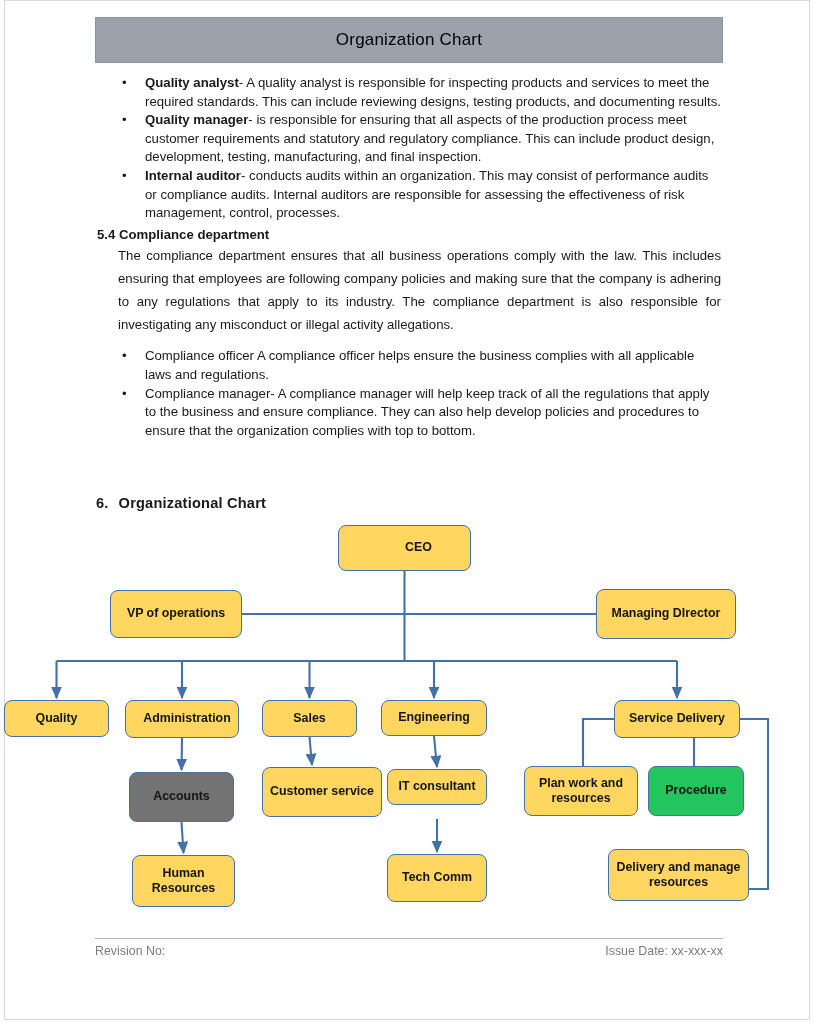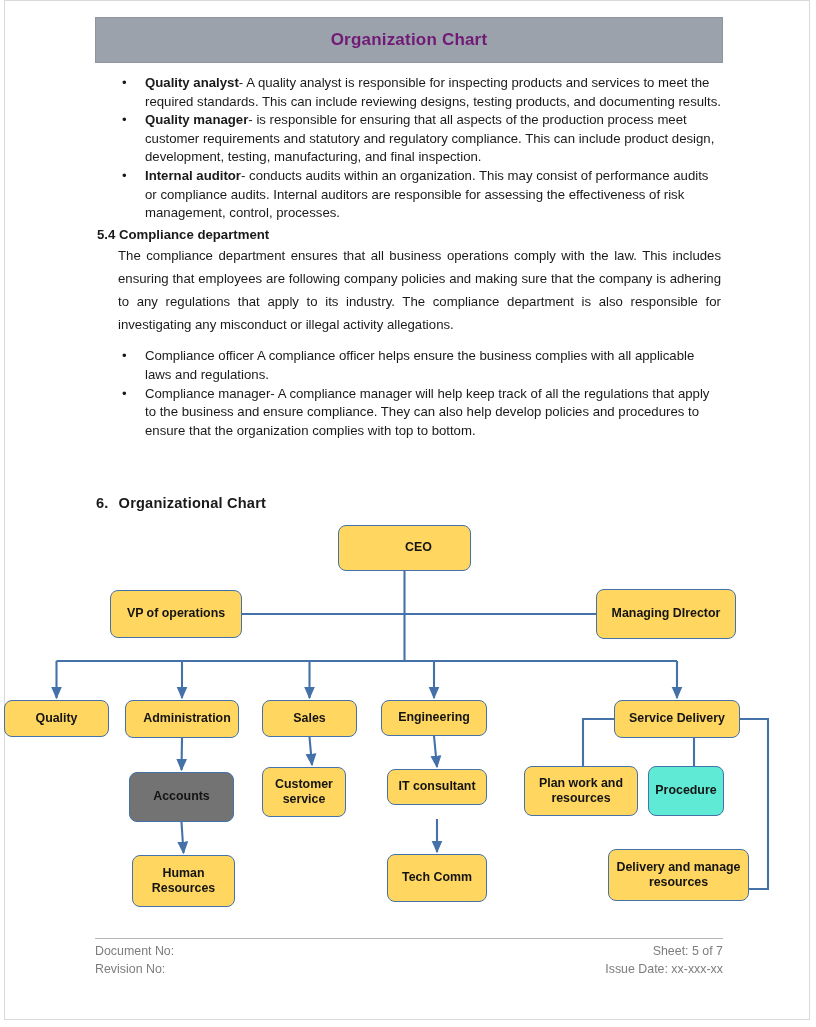--- a/index.html
+++ b/index.html
@@ -38,23 +38,23 @@
     width: 628px;
     height: 46px;
     background: #9ba2ac;
     border: 1px solid #8e959f;
     box-sizing: border-box;
     display: flex;
     align-items: center;
     justify-content: center;
   }
   .doc-header-title {
-    color: #701a75;
+    color: #000000;
     font-size: 17px;
-    font-weight: bold;
+    font-weight: normal;
     letter-spacing: .2px;
   }
 
   
   .content {
     position: absolute;
     left: 0;
     top: 74px;
     width: 816px;
   }
@@ -255,49 +255,45 @@
         </div>
         <div class="node" style="left: 381px; top: 700px; width: 106px; height: 36px; background: rgb(255, 214, 96); border-color: rgb(68, 114, 168);">
           <span>Engineering</span>
         </div>
         <div class="node" style="left: 614px; top: 700px; width: 126px; height: 38px; background: rgb(255, 214, 96); border-color: rgb(68, 114, 168);">
           <span>Service Delivery</span>
         </div>
         <div class="node" style="left: 129px; top: 772px; width: 105px; height: 50px; background: #737373; border-color: rgb(68, 114, 168);">
           <span>Accounts</span>
         </div>
-        <div class="node" style="left: 262px; top: 767px; width: 84px; height: 50px; background: rgb(255, 214, 96); border-color: rgb(68, 114, 168);">
+        <div class="node" style="left: 262px; top: 767px; width: 120px; height: 50px; background: rgb(255, 214, 96); border-color: rgb(68, 114, 168);">
           <span>Customer service</span>
         </div>
         <div class="node" style="left: 387px; top: 769px; width: 100px; height: 36px; background: rgb(255, 214, 96); border-color: rgb(68, 114, 168);">
           <span>IT consultant</span>
         </div>
         <div class="node" style="left: 524px; top: 766px; width: 114px; height: 50px; background: rgb(255, 214, 96); border-color: rgb(68, 114, 168);">
           <span>Plan work and resources</span>
         </div>
-        <div class="node" style="left: 648px; top: 766px; width: 76px; height: 50px; background: #5eead4; border-color: rgb(68, 114, 168);">
+        <div class="node" style="left: 648px; top: 766px; width: 96px; height: 50px; background: #22c55e; border-color: rgb(68, 114, 168);">
           <span>Procedure</span>
         </div>
         <div class="node" style="left: 132px; top: 855px; width: 103px; height: 52px; background: rgb(255, 214, 96); border-color: rgb(68, 114, 168);">
           <span>Human Resources</span>
         </div>
         <div class="node" style="left: 387px; top: 854px; width: 100px; height: 48px; background: rgb(255, 214, 96); border-color: rgb(68, 114, 168);">
           <span>Tech Comm</span>
         </div>
         <div class="node" style="left: 608px; top: 849px; width: 141px; height: 52px; background: rgb(255, 214, 96); border-color: rgb(68, 114, 168);">
           <span>Delivery and manage resources</span>
         </div>
       </div>
   </div>
 
   <div class="footer-rule"></div>
   <div class="footer">
-    <div class="footer-row">
-      <span>Document No:</span>
-      <span>Sheet: 5 of 7</span>
-    </div>
     <div class="footer-row">
       <span>Revision No:</span>
       <span>Issue Date: xx-xxx-xx</span>
     </div>
   </div>
 
 </div>
 
 </body></html>

